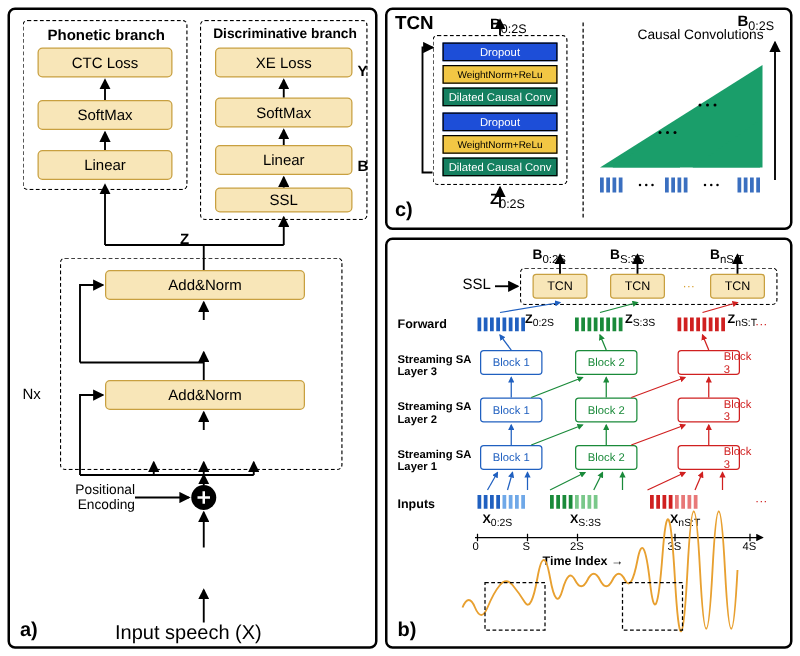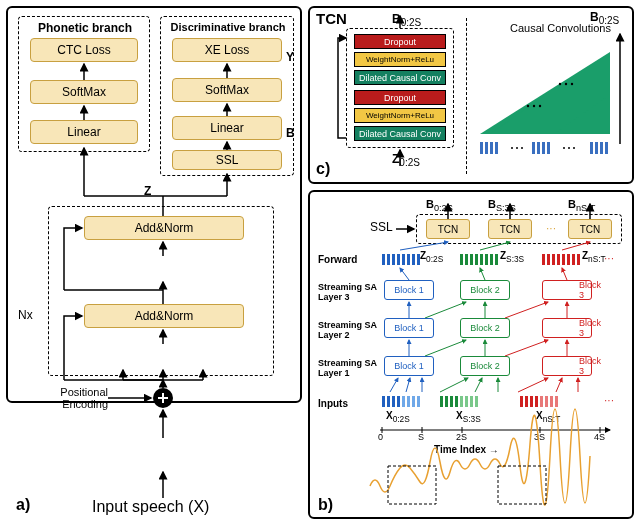--- a/index.html
+++ b/index.html
@@ -1,27 +1,27 @@
 <!DOCTYPE html>
 <html><head>
 <meta charset="utf-8">
 <style>
   * { box-sizing: border-box; margin: 0; padding: 0; }
   body { font-family: Arial, sans-serif; width: 640px; height: 525px; background: #fff; position: relative; }
   .frame { position: absolute; border: 2px solid #000; border-radius: 6px; }
-  .panel-a { left: 6px; top: 6px; width: 296px; height: 397px; }
+  .panel-a { left: 6px; top: 6px; width: 296px; height: 513px; }
   .panel-c { left: 308px; top: 6px; width: 326px; height: 178px; }
   .panel-b { left: 308px; top: 190px; width: 326px; height: 329px; }
   .inner-dashed { position: absolute; border: 1.5px dashed #000; border-radius: 4px; }
   .block { position: absolute; background: #f8e6b8; border: 1px solid #c8a040; border-radius: 4px; display: flex; align-items: center; justify-content: center; font-size: 12px; text-align: center; }
   .label { position: absolute; font-size: 12px; }
   .label-b { font-weight: bold; }
   .panel-tag { position: absolute; font-weight: bold; font-size: 16px; }
   .tcn-block { position: absolute; border: 1px solid #000; font-size: 9px; display: flex; align-items: center; justify-content: center; }
-  .tcn-green { background: #b91c1c; color: #fff; }
+  .tcn-green { background: #1d4ed8; color: #fff; }
   .tcn-yellow { background: #f2c744; color: #000; }
   .tcn-box { background: #f8e6b8; border: 1px solid #c8a040; border-radius: 3px; font-size: 10px; display: flex; align-items: center; justify-content: center; position: absolute; }
   .sblock { position: absolute; border: 1.5px solid; border-radius: 3px; font-size: 9px; display: flex; align-items: center; justify-content: center; background: #fff; }
   .b1 { border-color: #2060c0; color: #2060c0; }
   .b2 { border-color: #1a8a3a; color: #1a8a3a; }
   .b3 { border-color: #d02020; color: #d02020; padding-left: 46px; }
   svg { position: absolute; overflow: visible; }
   .arrow { stroke: #000; stroke-width: 1.5; fill: none; marker-end: url(#ah); }
   .arrow-blue { stroke: #2060c0; stroke-width: 1; fill: none; marker-end: url(#ahb); }
   .arrow-green { stroke: #1a8a3a; stroke-width: 1; fill: none; marker-end: url(#ahg); }

